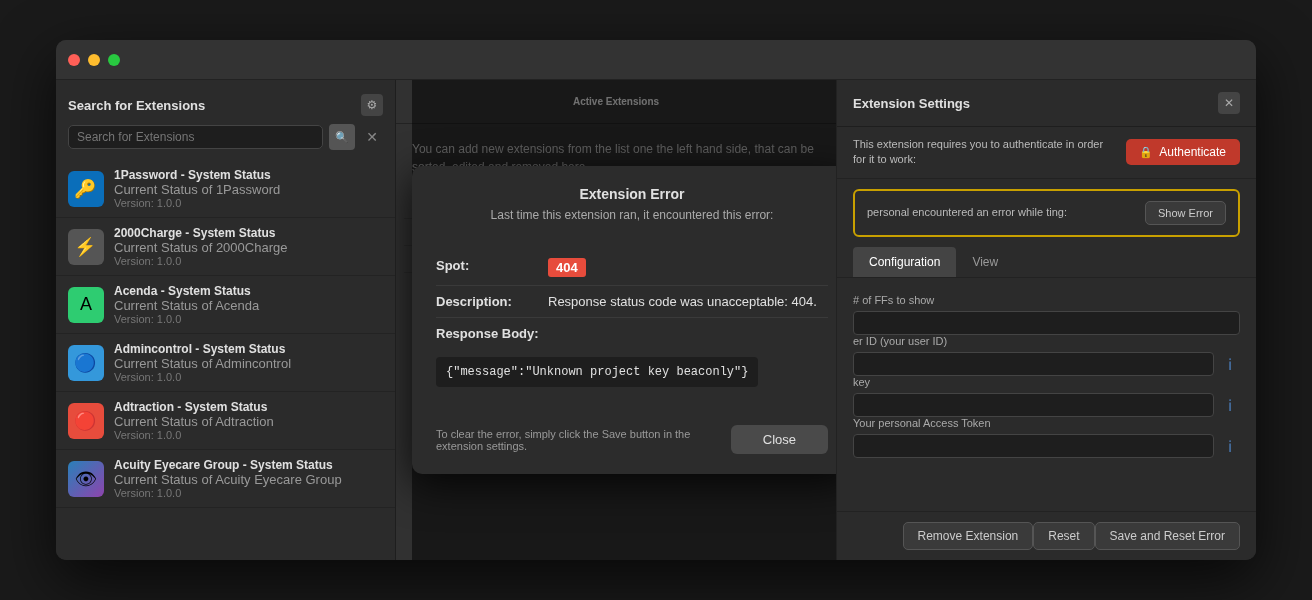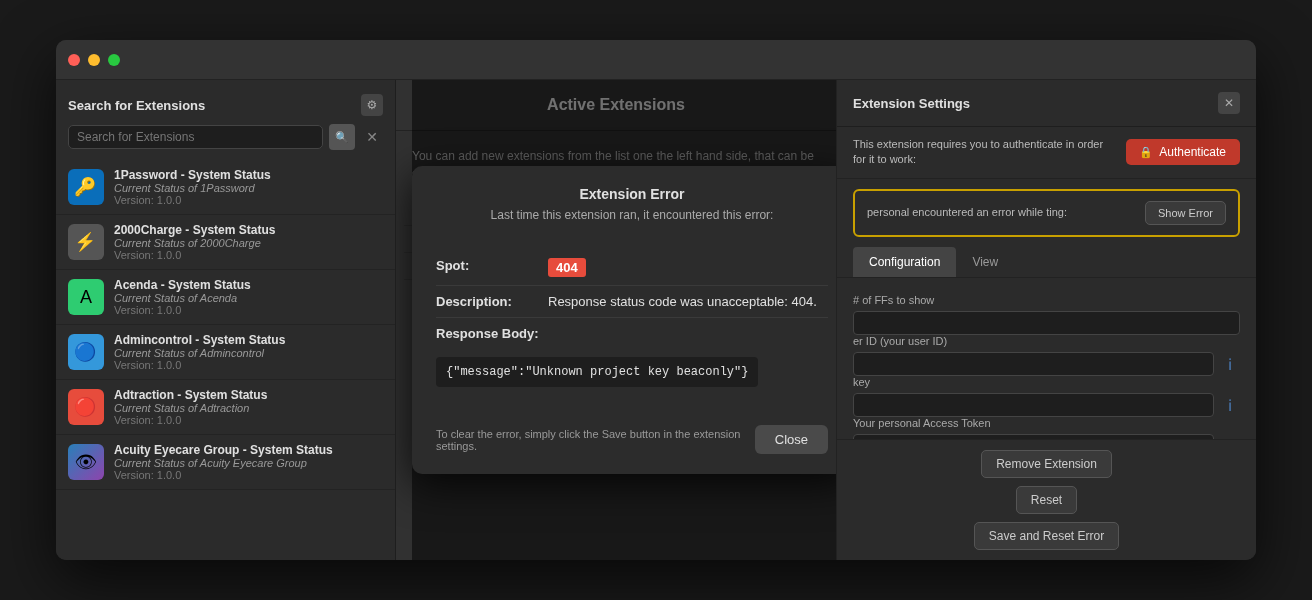--- a/index.html
+++ b/index.html
@@ -188,25 +188,24 @@
       color: #e0e0e0;
       font-size: 12px;
       font-weight: 600;
       white-space: nowrap;
       overflow: hidden;
       text-overflow: ellipsis;
     }
 
     .ext-subtitle {
       color: #999;
-      font-size: 11px;
+      font-size: 13px;
       white-space: nowrap;
       overflow: hidden;
       text-overflow: ellipsis;
-      font-style: italic;
     }
 
     .ext-version {
       color: #777;
       font-size: 11px;
     }
 
     
     .center-panel {
       flex: 1;
@@ -218,21 +217,21 @@
     }
 
     .panel-header {
       padding: 16px;
       text-align: center;
       border-bottom: 1px solid #222;
     }
 
     .panel-title {
       color: #e0e0e0;
-      font-size: 16px;
+      font-size: 10px;
       font-weight: 600;
     }
 
     .panel-description {
       color: #bbb;
       font-size: 12px;
       padding: 16px;
       line-height: 1.5;
     }
 
@@ -444,23 +443,21 @@
       color: #4a7ab5;
       font-size: 16px;
       cursor: pointer;
     }
 
     .right-panel-footer {
       padding: 10px 16px;
       display: flex;
       align-items: center;
       justify-content: flex-end;
-      gap: 8px;
       border-top: 1px solid #222;
-      flex-direction: column;
     }
 
     .footer-btn {
       background: #3a3a3a;
       color: #ccc;
       border: 1px solid #555;
       border-radius: 5px;
       padding: 6px 14px;
       font-size: 12px;
       cursor: pointer;
@@ -565,21 +562,21 @@
       color: #999;
       font-size: 11px;
       flex: 1;
     }
 
     .close-modal-btn {
       background: #4a4a4a;
       color: #e0e0e0;
       border: none;
       border-radius: 6px;
-      padding: 7px 20px;
+      padding: 7px 32px;
       font-size: 13px;
       cursor: pointer;
     }
 
     
     .icon-1password { background: #0a6eba; }
     .icon-2000charge { background: #555; }
     .icon-acenda { background: #2ecc71; }
     .icon-admincontrol { background: #3498db; }
     .icon-adtraction { background: #e74c3c; }

